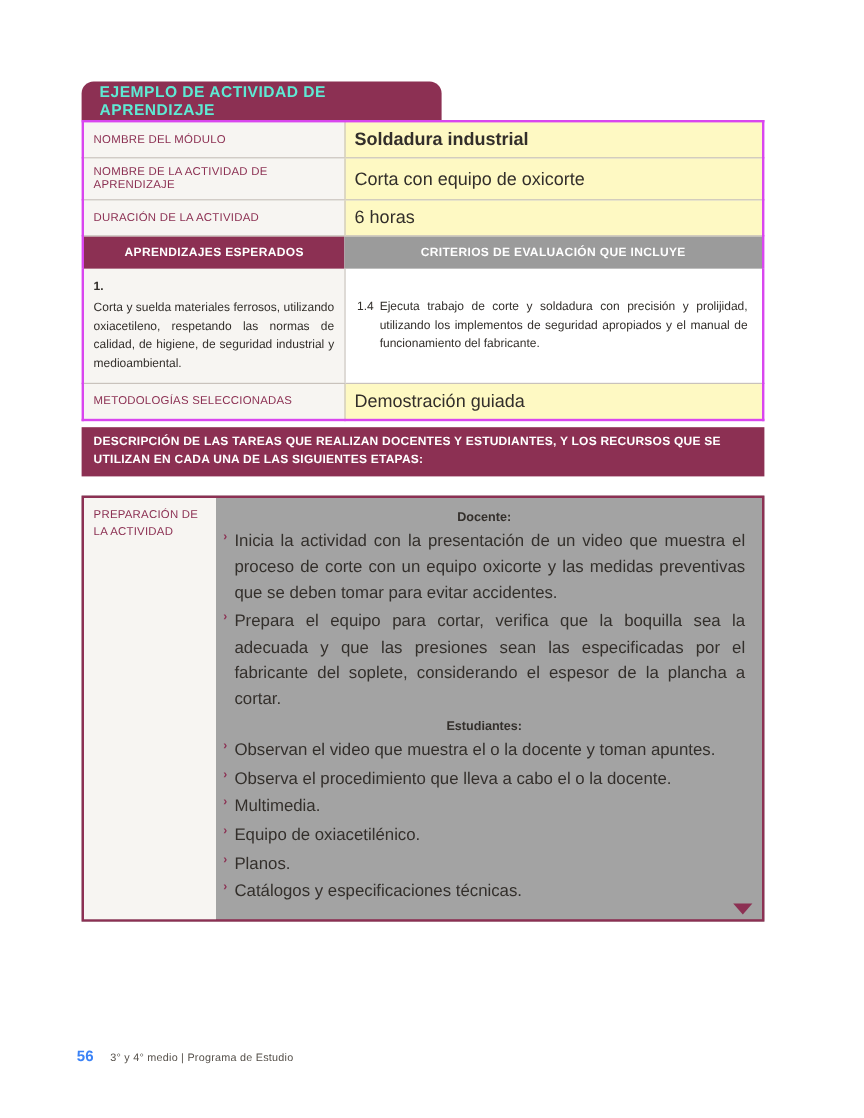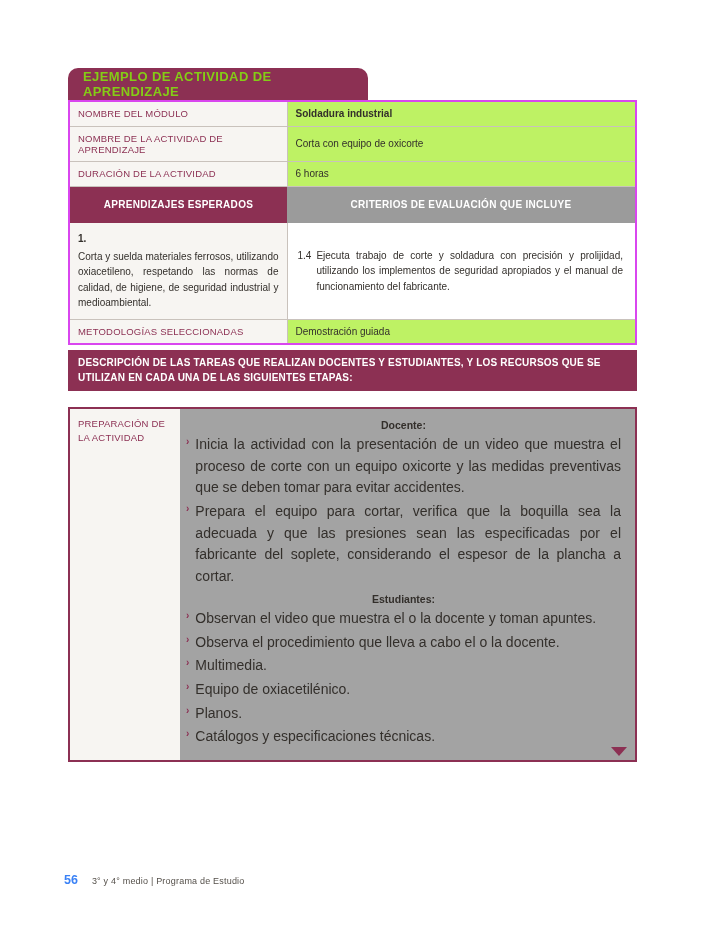--- a/index.html
+++ b/index.html
@@ -11,46 +11,46 @@
   }
   .content { position: absolute; left: 68px; top: 68px; width: 569px; }
 
   
   .tab {
     width: 300px; height: 32px;
     background: #8c3053;
     border-radius: 10px 10px 0 0;
     display: flex; align-items: center;
     padding-left: 15px;
-    color: #84cc16; font-size: 13px; font-weight: bold;
+    color: #5eead4; font-size: 13px; font-weight: bold;
     letter-spacing: 0.4px;
   }
 
   
   table.main {
     width: 100%; border-collapse: collapse;
     border: 2px solid #d946ef;
     background: #ffffff;
   }
   table.main td { vertical-align: middle; }
   td.lbl {
     width: 218px; background: #f7f5f2;
     color: #8c3053; font-size: 9.5px; letter-spacing: 0.2px;
     padding: 6px 6px 6px 8px; height: 25px;
     border-bottom: 1px solid #c9c2bc;
   }
   td.val {
-    background: #bef264; font-size: 10px;
+    background: #fef9c3; font-size: 15px;
     padding: 6px 6px 6px 8px;
     border-bottom: 1px solid #c9c2bc;
     border-left: 1px solid #c9c2bc;
   }
   td.val.bold { font-weight: bold; }
   tr.hdr td {
-    height: 37px; text-align: center;
+    height: 27px; text-align: center;
     color: #ffffff; font-size: 10px; font-weight: bold;
     letter-spacing: 0.3px; border-bottom: none;
   }
   td.hdr-left  { background: #8c3053; width: 218px; }
   td.hdr-right { background: #9b9b9b; }
   td.body-left {
     width: 218px; background: #f7f5f2; vertical-align: top;
     padding: 8px; font-size: 10px; line-height: 1.55;
     border-bottom: 1px solid #c9c2bc;
   }

